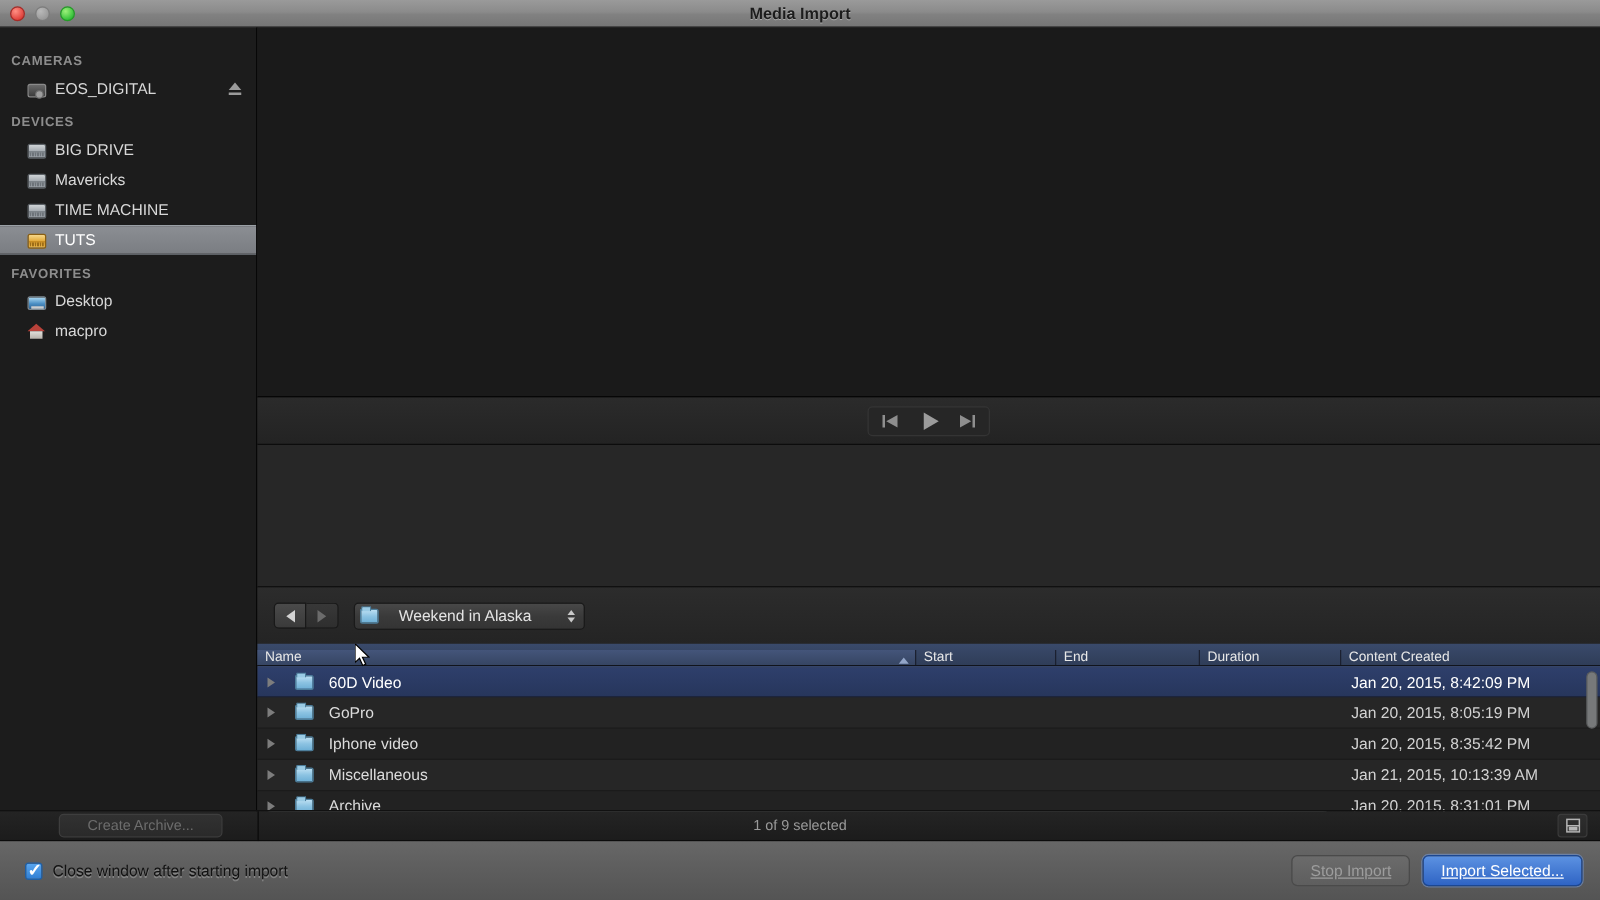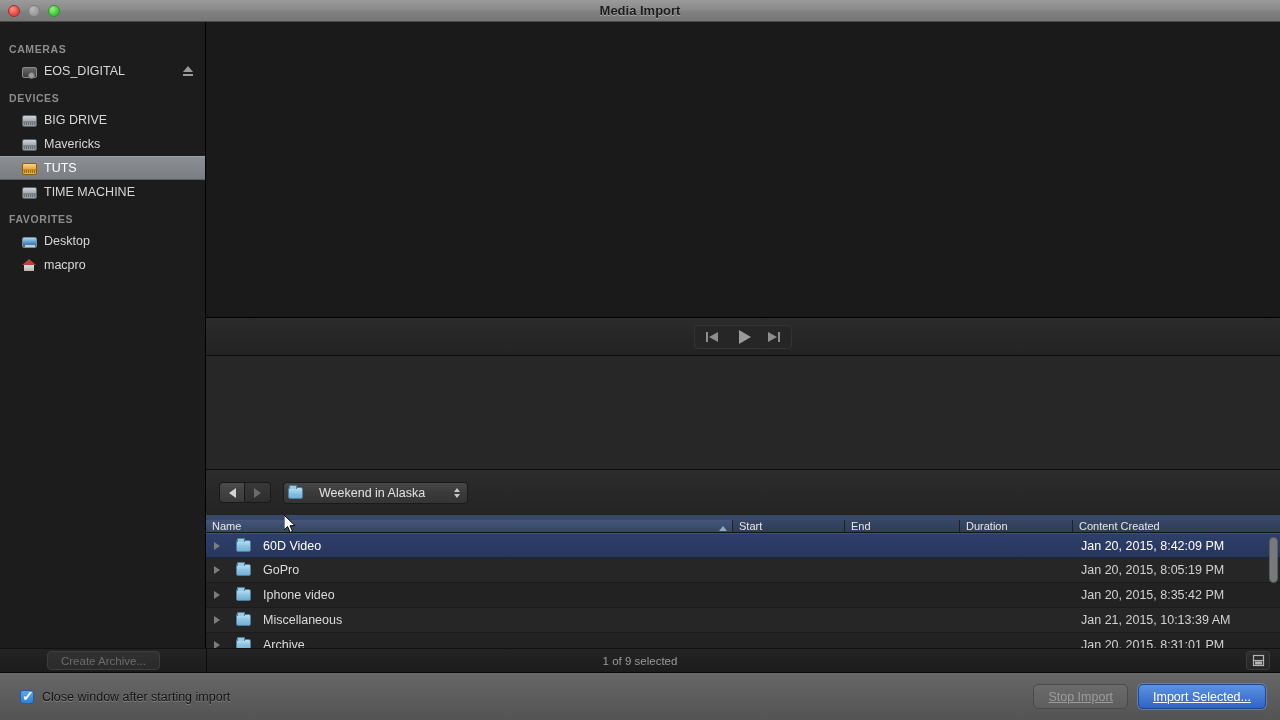--- a/index.html
+++ b/index.html
@@ -235,21 +235,21 @@
   }
 
   
   .statusbar {
     position: absolute; top: 648px; left: 0; width: 1280px; height: 25px;
     background: linear-gradient(to bottom, #242424 0%, #1c1c1c 100%);
     border-top: 1px solid #111; border-bottom: 1px solid #0b0b0b;
     display: flex; align-items: center;
   }
   .archive-btn {
-    position: absolute; left: 47px; width: 113px; height: 19px;
+    position: absolute; left: 47px; width: 131px; height: 19px;
     background: linear-gradient(to bottom, #313131 0%, #2a2a2a 100%);
     border: 1px solid #3e3e3e; border-radius: 4px;
     color: #6d6d6d; font-size: 11.5px; display: flex; align-items: center; justify-content: center;
   }
   .status-divider { position: absolute; left: 206px; top: 0; width: 1px; height: 25px; background: #0a0a0a; }
   .sel-count { position: absolute; left: 0; right: 0; text-align: center; font-size: 11.5px; color: #9a9a9a; }
   .view-toggle {
     position: absolute; right: 10px; width: 24px; height: 19px;
     background: linear-gradient(to bottom, #2e2e2e 0%, #262626 100%);
     border: 1px solid #3b3b3b; border-radius: 3px;
@@ -316,27 +316,27 @@
 
     <div class="sb-section">DEVICES</div>
     <div class="sb-item">
       <span class="sb-icon ic-drive"></span>
       <span class="label">BIG DRIVE</span>
     </div>
     <div class="sb-item">
       <span class="sb-icon ic-drive"></span>
       <span class="label">Mavericks</span>
     </div>
+    <div class="sb-item">
+      <span class="sb-icon ic-drive"></span>
+      <span class="label">TIME MACHINE</span>
+    </div>
     <div class="sb-item selected">
       <span class="sb-icon ic-drive gold"></span>
       <span class="label">TUTS</span>
-    </div>
-    <div class="sb-item">
-      <span class="sb-icon ic-drive"></span>
-      <span class="label">TIME MACHINE</span>
     </div>
 
     <div class="sb-section">FAVORITES</div>
     <div class="sb-item">
       <span class="sb-icon ic-desktop"></span>
       <span class="label">Desktop</span>
     </div>
     <div class="sb-item">
       <span class="sb-icon ic-house"></span>
       <span class="label">macpro</span>

